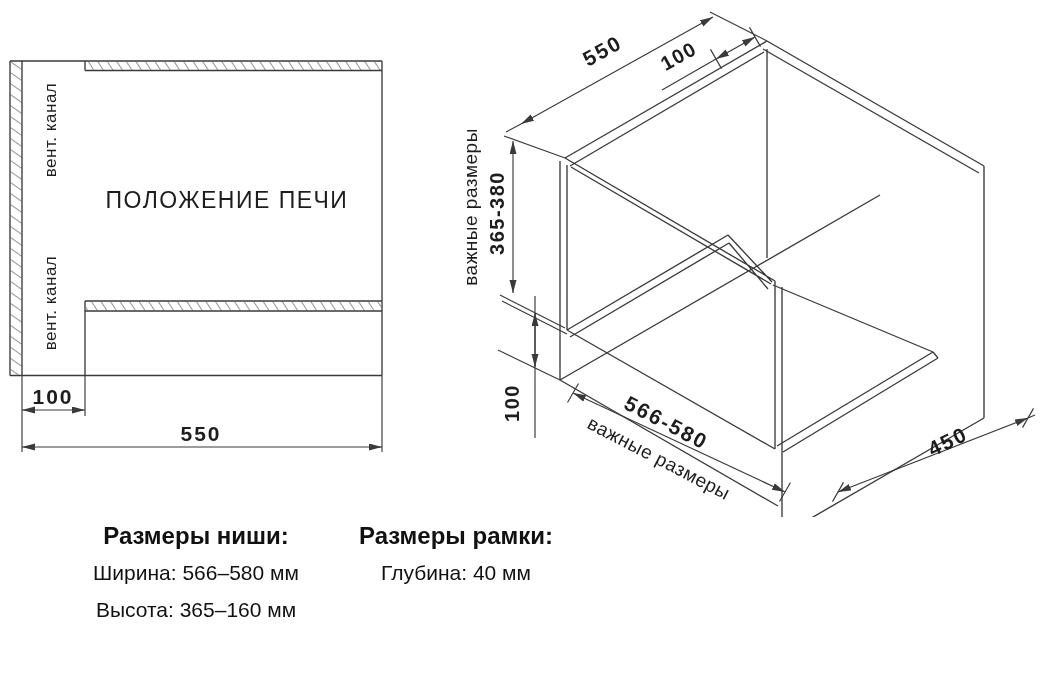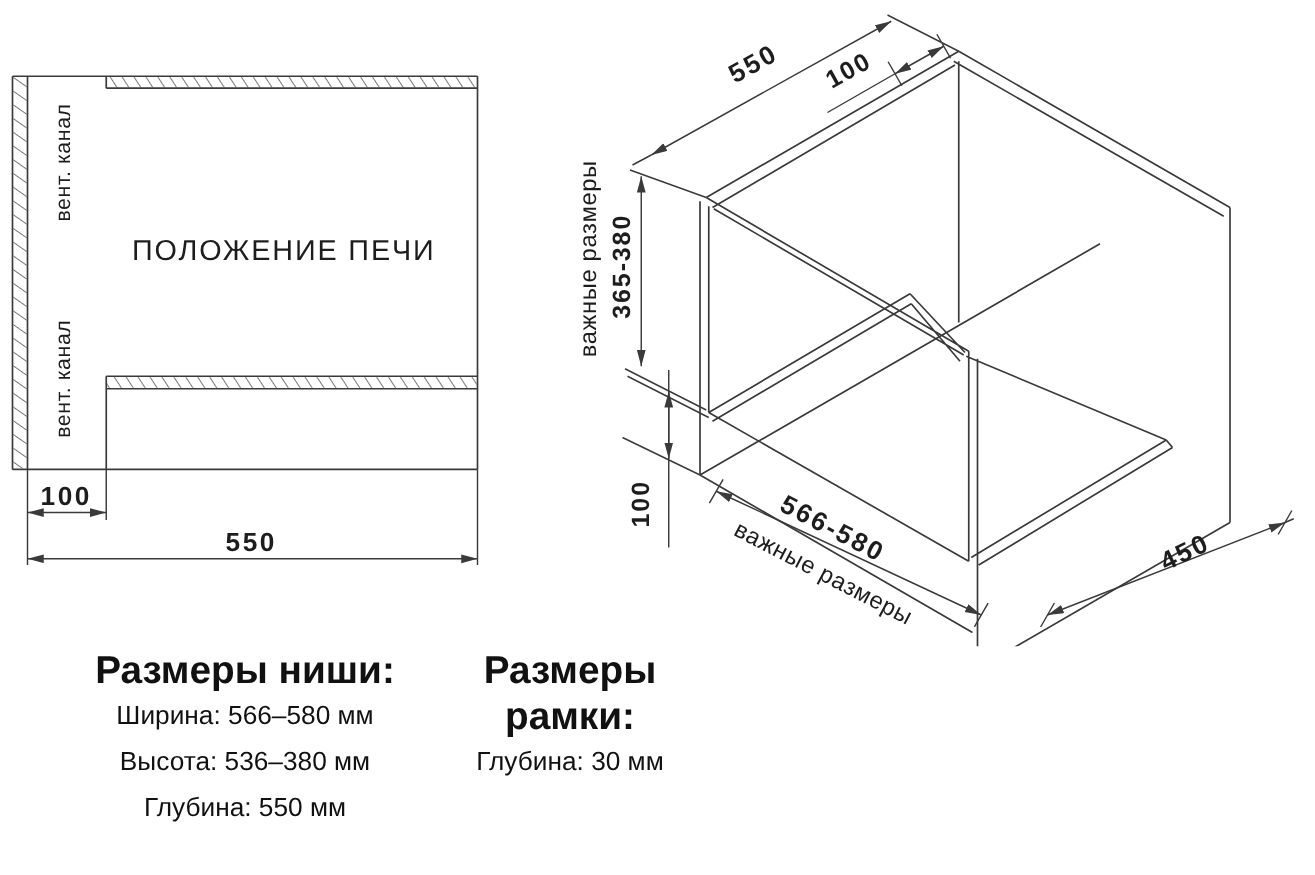--- a/index.html
+++ b/index.html
@@ -11,21 +11,21 @@
   .dimln{stroke:#3a3a3a;stroke-width:1.15;fill:none;}
   .dimtxt{font-weight:bold;font-size:21px;letter-spacing:2px;text-anchor:middle;}
   .dimtxt-sm{font-weight:bold;font-size:20px;letter-spacing:1.5px;text-anchor:middle;}
   .note{font-size:19px;letter-spacing:0.5px;text-anchor:middle;}
   .bigcap{font-size:23px;letter-spacing:1.5px;text-anchor:middle;}
   .ventcap{font-size:17px;letter-spacing:0.5px;text-anchor:middle;}
   .specs{position:absolute;top:517px;left:0;width:1052px;color:#111;}
   .spec-col{position:absolute;text-align:center;}
   .spec-col.c1{left:60px;width:272px;}
   .spec-col.c2{left:350px;width:212px;}
-  .spec-title{font-size:31px;font-weight:bold;line-height:37px;}
+  .spec-title{font-size:24px;font-weight:bold;line-height:37px;}
   .spec-row{font-size:21px;line-height:37px;}
 </style>
 </head>
 <body>
 
 <div id="stage">
 
   <svg width="1052" height="517" viewBox="0 0 1052 517">
     <defs>
       <marker id="arr" orient="auto-start-reverse" markerUnits="userSpaceOnUse" markerWidth="14" markerHeight="8" refX="13" refY="3.5">
@@ -143,22 +143,21 @@
       <g transform="translate(951,448) rotate(-26)">
         <text class="dimtxt" x="0" y="0">450</text>
       </g>
     </g>
   </svg>
 
   <div class="specs">
     <div class="spec-col c1">
       <div class="spec-title">Размеры ниши:</div>
       <div class="spec-row">Ширина: 566–580 мм</div>
-      <div class="spec-row">Высота: 536–380 мм</div>
-      <div class="spec-row">Глубина: 550 мм</div>
+      <div class="spec-row">Высота: 365–160 мм</div>
     </div>
     <div class="spec-col c2">
       <div class="spec-title">Размеры рамки:</div>
-      <div class="spec-row">Глубина: 30 мм</div>
+      <div class="spec-row">Глубина: 40 мм</div>
     </div>
   </div>
 
 </div>
 
 </body></html>

